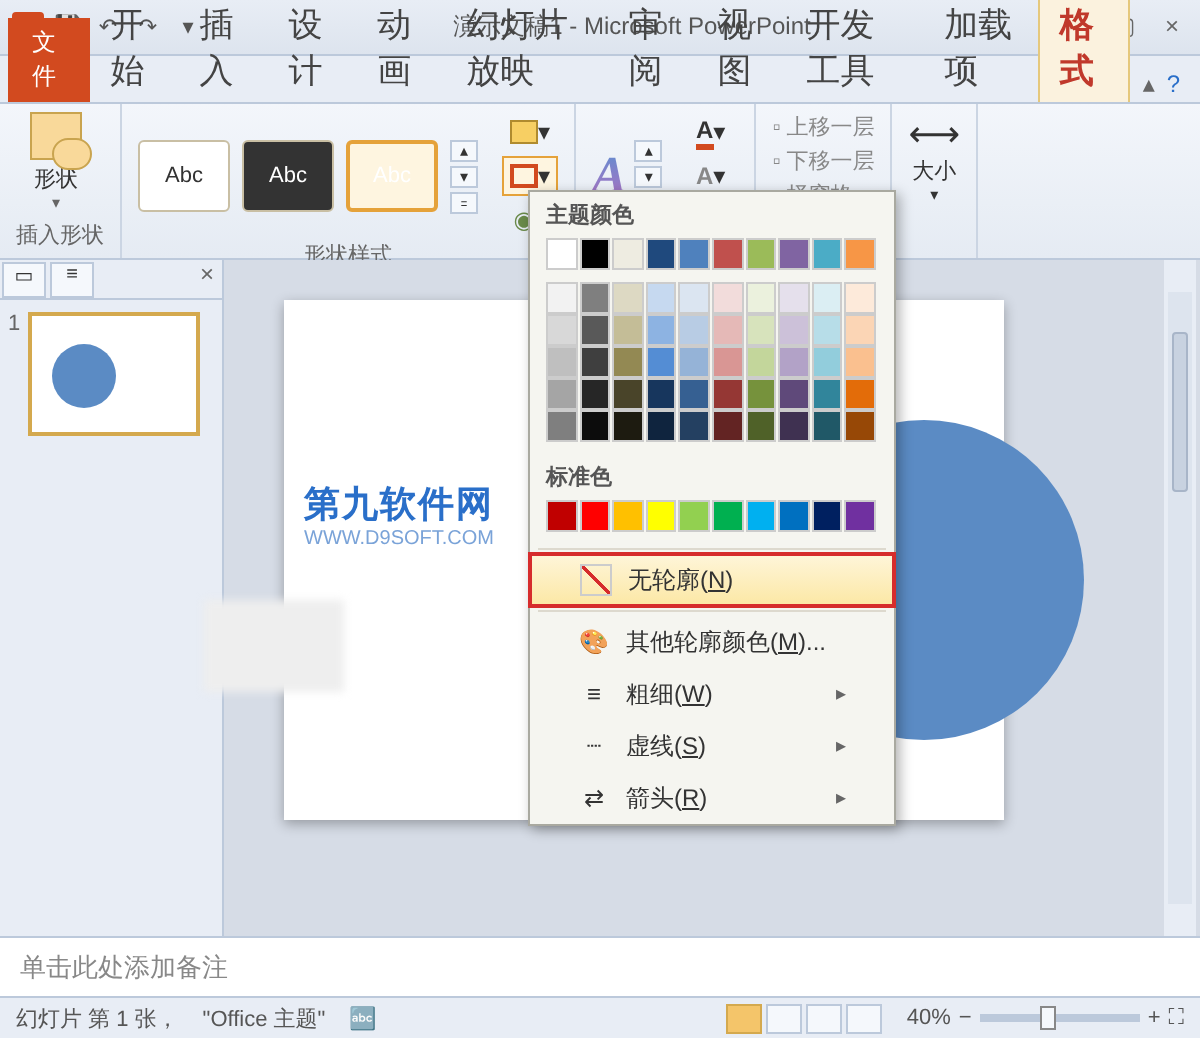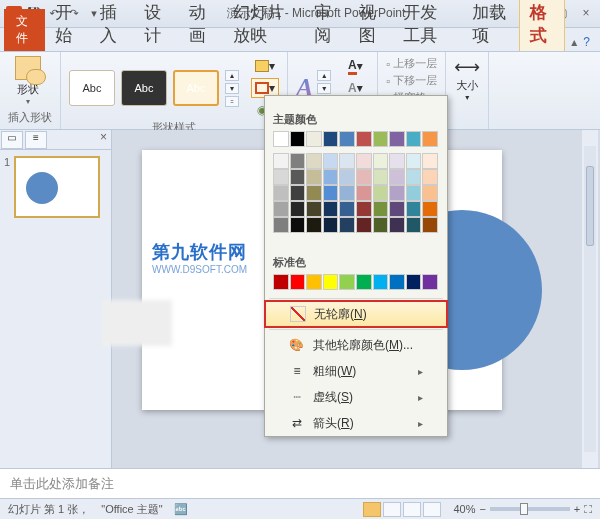--- a/index.html
+++ b/index.html
@@ -60,21 +60,21 @@
 .notes { height: 30px; border-top: 1px solid #bcc9db; background: #fff; padding: 6px 10px; font-size: 13px; color: #888; }
 .statusbar { height: 21px; background: #e8edf5; border-top: 1px solid #bcc9db; display: flex; align-items: center; padding: 4px 8px; font-size: 11px; color: #555; gap: 12px; }
 .view-btns { display: flex; gap: 2px; margin-left: auto; }
 .vb { width: 18px; height: 15px; border: 1px solid #bcc9db; background: #f5f8fc; }
 .vb.active { background: #f4c56a; border-color: #d4a94e; }
 .zoom { display: flex; align-items: center; gap: 4px; }
 .zoom-slider { width: 80px; height: 4px; background: #bcc9db; position: relative; }
 .zoom-thumb { width: 8px; height: 12px; background: #f5f8fc; border: 1px solid #888; position: absolute; left: 30px; top: -4px; }
 
 .dropdown { position: absolute; left: 264px; top: 95px; width: 184px; background: #f5f5f0; border: 1px solid #a9a9a0; box-shadow: 2px 2px 6px rgba(0,0,0,.3); z-index: 100; }
-.dd-section-label { font-size: 11px; font-weight: bold; color: #555; padding: 16px 8px 2px; }
+.dd-section-label { font-size: 11px; font-weight: bold; color: #555; padding: 4px 8px 2px; }
 .palette { padding: 2px 8px 6px; }
 .palette-row { display: flex; gap: 0; margin-bottom: 0; }
 .palette-row.spaced { margin-bottom: 6px; }
 .color-cell { width: 16px; height: 16px; border: 1px solid #ccc; margin-right: 1px; }
 .dd-item { height: 26px; display: flex; align-items: center; padding: 0 24px; gap: 8px; font-size: 12px; color: #333; }
 .dd-item.highlighted { background: linear-gradient(#fef5d8, #fce8a6); border: 1px solid #e8c166; margin: 0; }
 .dd-item.redbox { outline: 2px solid #d62c2c; outline-offset: -1px; }
 .dd-icon { width: 16px; height: 16px; display: flex; align-items: center; justify-content: center; font-size: 12px; }
 .dd-arrow { margin-left: auto; font-size: 10px; color: #666; }
 .dd-sep { height: 1px; background: #ddd9ce; margin: 2px 4px; }

